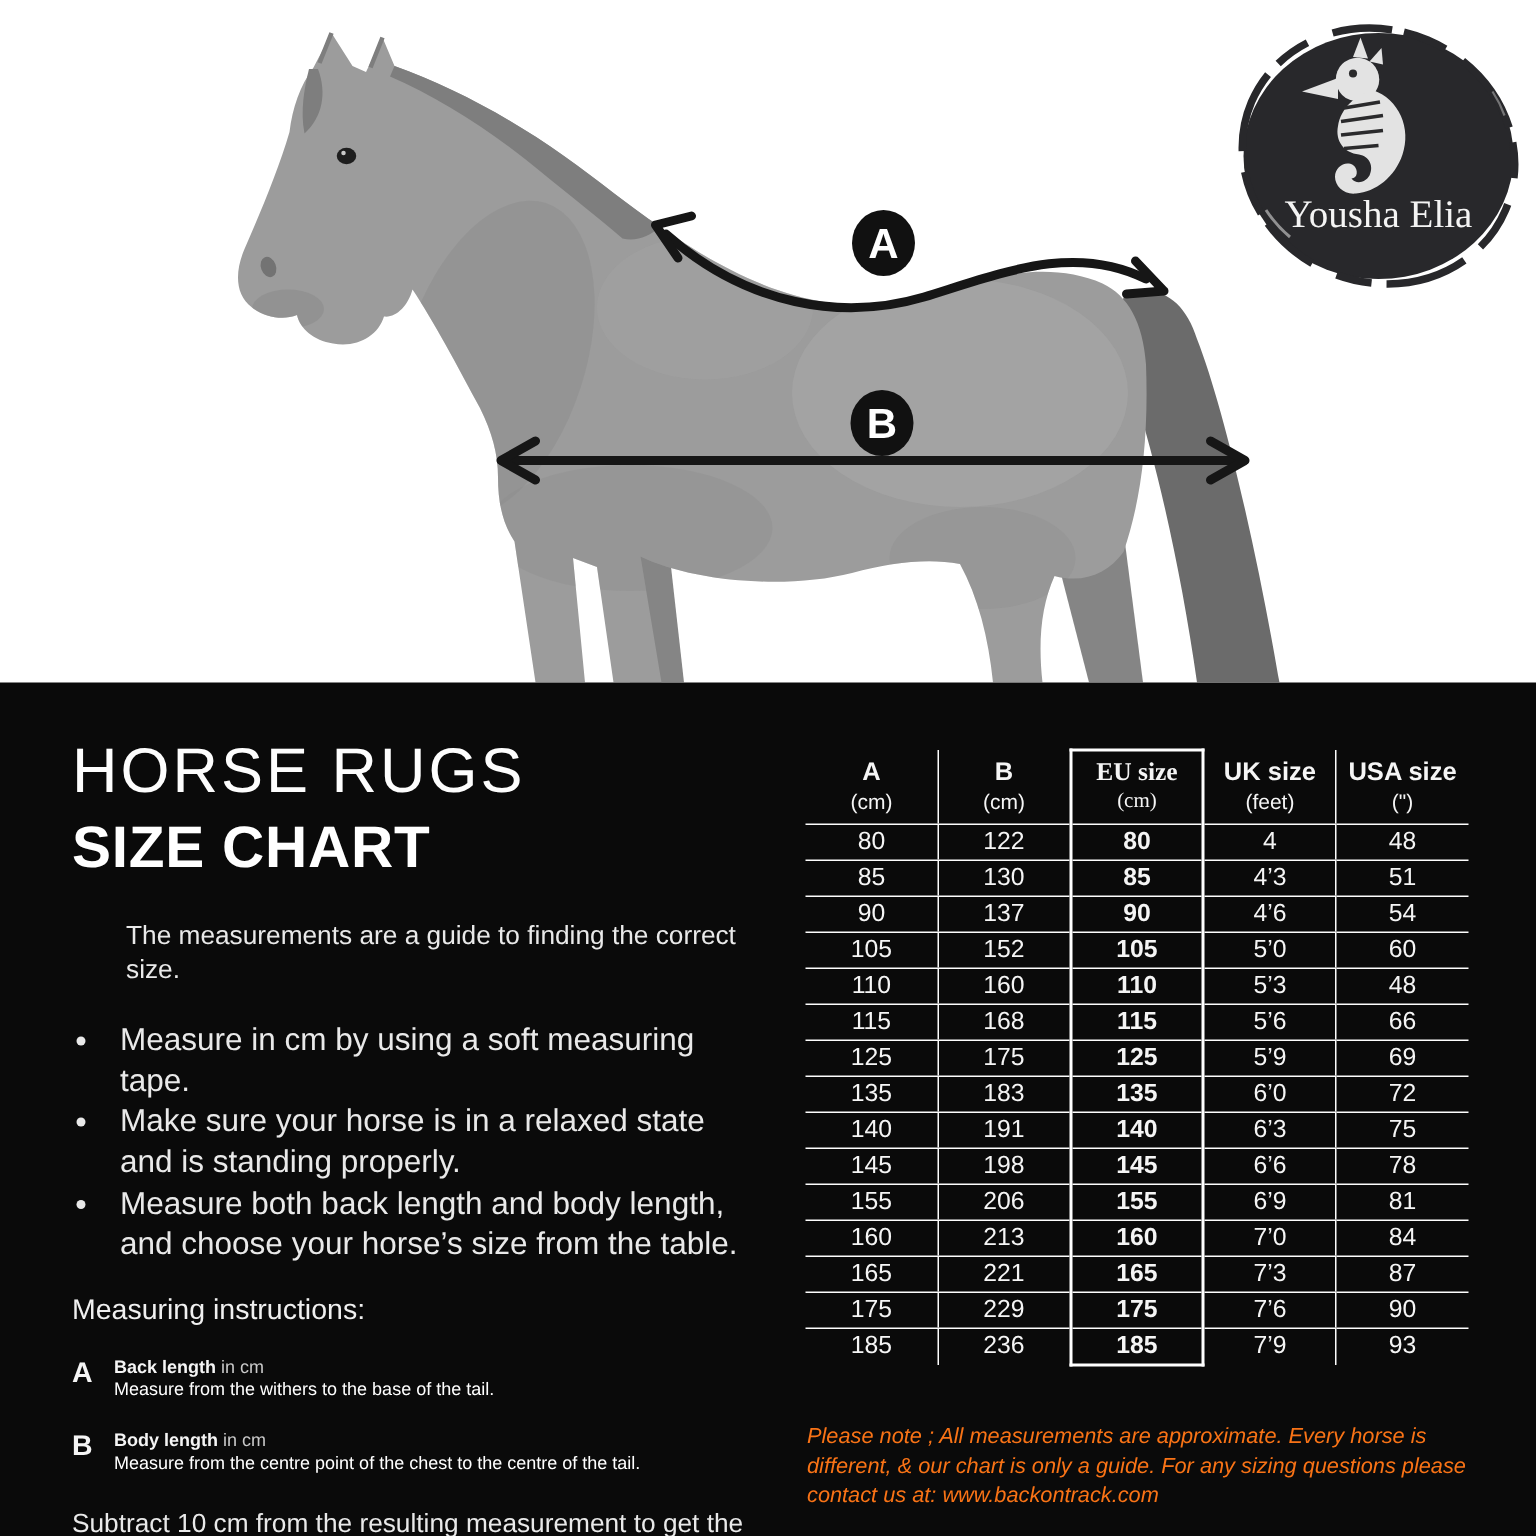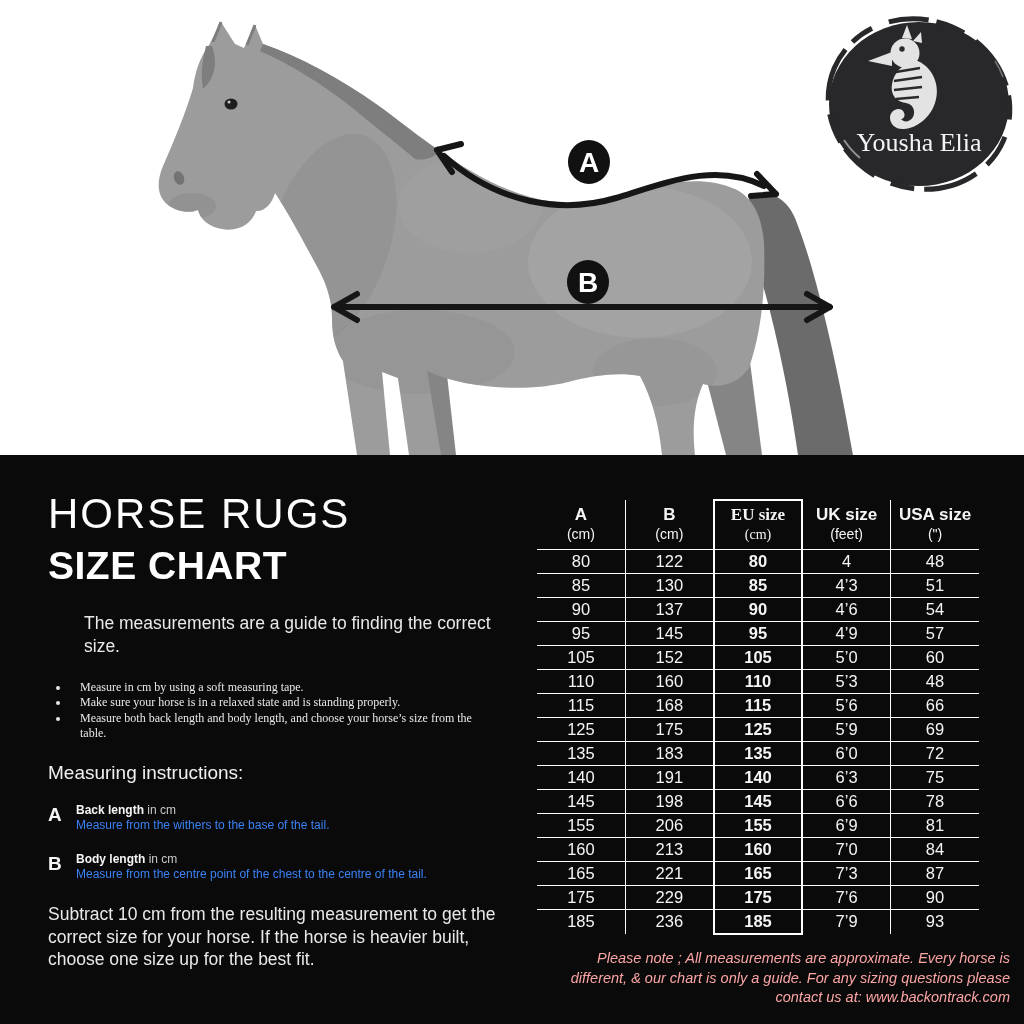--- a/index.html
+++ b/index.html
@@ -10,43 +10,43 @@
   #horse-svg{position:absolute;top:0;left:0;}
   #logo{position:absolute;top:12px;left:822px;width:198px;height:186px;}
   .logo-text{font-family:"Liberation Serif",serif;font-size:26px;fill:#f4f4f4;}
   
   #panel{position:absolute;top:455px;left:0;width:1024px;height:569px;background:#0a0a0a;color:#e9e9e9;}
   #left-col{position:absolute;left:48px;top:38px;width:448px;}
   .title1{font-size:42px;font-weight:300;letter-spacing:2px;color:#fdfdfd;line-height:1;}
   .title2{font-size:39px;font-weight:bold;letter-spacing:.5px;color:#ffffff;line-height:1;margin-top:11px;}
   .intro{font-size:17.5px;line-height:1.3;margin-top:27px;color:#e9e9e9;margin-left:36px;}
   ul.tips{margin:22px 0 0 0;padding-left:22px;}
-  ul.tips li{font-size:12px;line-height:1.3;padding-left:10px;margin:0;color:#e9e9e9;font-family:Liberation Serif, serif;}
+  ul.tips li{font-size:21px;line-height:1.3;padding-left:10px;margin:0;color:#e9e9e9;}
   .mi-head{font-size:19px;margin-top:20px;color:#f0f0f0;}
   .instr{display:grid;grid-template-columns:28px 1fr;margin-top:19px;}
   .instr .key{font-weight:bold;font-size:19px;color:#f5f5f5;line-height:1.25;}
   .instr .body{font-size:12px;line-height:1.25;}
   .instr .t{font-weight:bold;color:#f5f5f5;}
   .instr .u{font-weight:normal;color:#c9c9c9;}
-  .instr .d{color:#3b82f6;}
+  .instr .d{color:#ffffff;}
   .footer-note{font-size:17.5px;line-height:1.3;margin-top:21px;color:#e9e9e9;}
   
   #table-wrap{position:absolute;left:537px;top:44px;width:442px;}
   table{width:100%;border-collapse:collapse;table-layout:fixed;color:#f5f5f5;}
   th,td{text-align:center;vertical-align:middle;}
   thead th{font-size:17px;font-weight:bold;padding:4px 0 6px 0;border-bottom:1.5px solid #fdfdfd;line-height:1.15;}
   thead th .unit{display:block;font-size:14px;font-weight:normal;margin-top:2px;}
   tbody td{font-size:16.5px;font-weight:normal;padding:2px 0;line-height:19px;border-bottom:1.5px solid #fdfdfd;}
   tbody tr:last-child td{border-bottom:none;}
   th + th, td + td{border-left:1px solid #fdfdfd;}
   th:nth-child(3), td:nth-child(3){border-left:2.5px solid #ffffff;border-right:2.5px solid #ffffff;font-weight:bold;}
   thead th:nth-child(3){border-top:2.5px solid #ffffff;font-family:Liberation Serif, serif;}
   tbody tr:last-child td:nth-child(3){border-bottom:2.5px solid #ffffff;}
   #approx-note{position:absolute;left:538px;top:494px;width:472px;font-size:14.5px;font-style:italic;
-               line-height:1.35;color:#fca5a5;text-align:right;}
+               line-height:1.35;color:#f97316;}
 </style>
 </head>
 <body>
 
 <div id="page">
 
   <div id="hero">
     <svg id="horse-svg" width="1024" height="455" viewBox="0 0 1024 455">
       <defs>
         <clipPath id="bodyclip">
@@ -211,27 +211,20 @@
             <td>51</td>
           </tr>
             <tr>
             <td>90</td>
             <td>137</td>
             <td>90</td>
             <td>4’6</td>
             <td>54</td>
           </tr>
             <tr>
-            <td>95</td>
-            <td>145</td>
-            <td>95</td>
-            <td>4’9</td>
-            <td>57</td>
-          </tr>
-            <tr>
             <td>105</td>
             <td>152</td>
             <td>105</td>
             <td>5’0</td>
             <td>60</td>
           </tr>
             <tr>
             <td>110</td>
             <td>160</td>
             <td>110</td>

